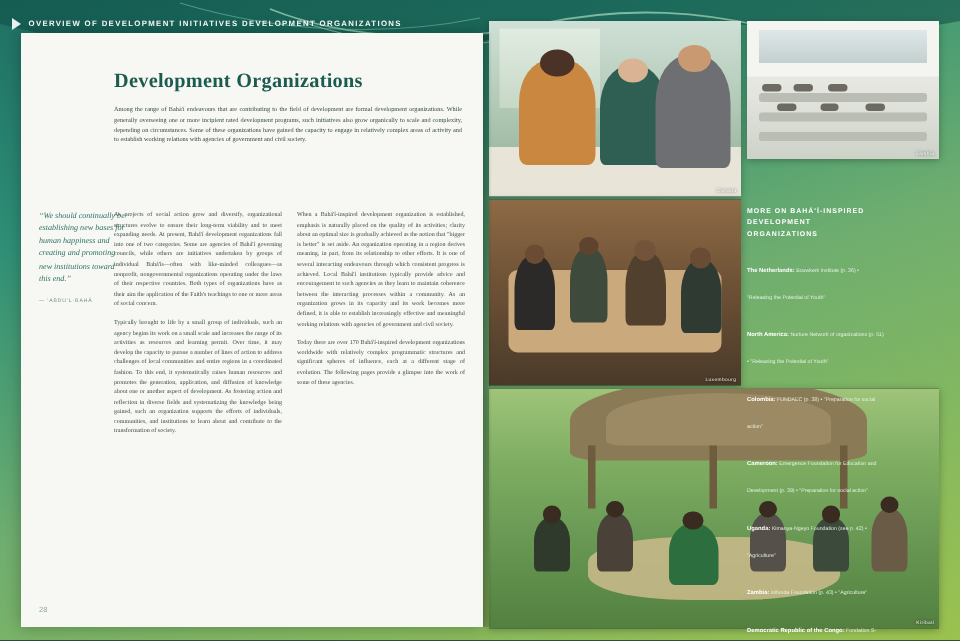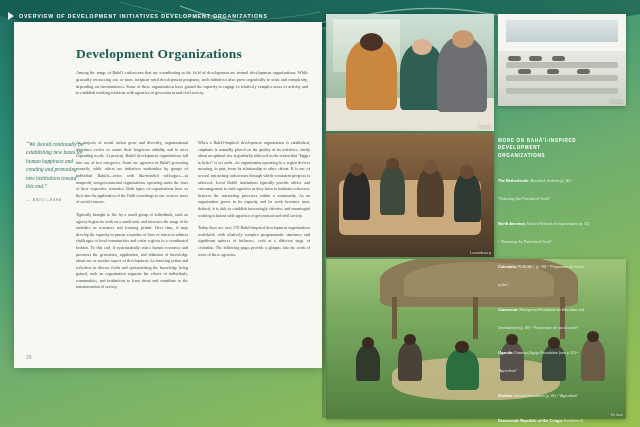--- a/index.html
+++ b/index.html
@@ -62,21 +62,21 @@
     white-space: nowrap;
     opacity: .95;
   }
 
   
   .left-page {
     position: absolute;
     left: 14px;
     top: 22px;
     width: 308px;
-    height: 346px;
+    height: 396px;
     background: #f7f8f3;
     box-shadow: 0 0 10px rgba(0,0,0,.28);
     overflow: hidden;
   }
   .left-inner {
     position: absolute;
     inset: 0;
     padding: 10px 14px 10px 12px;
     box-sizing: border-box;
   }

